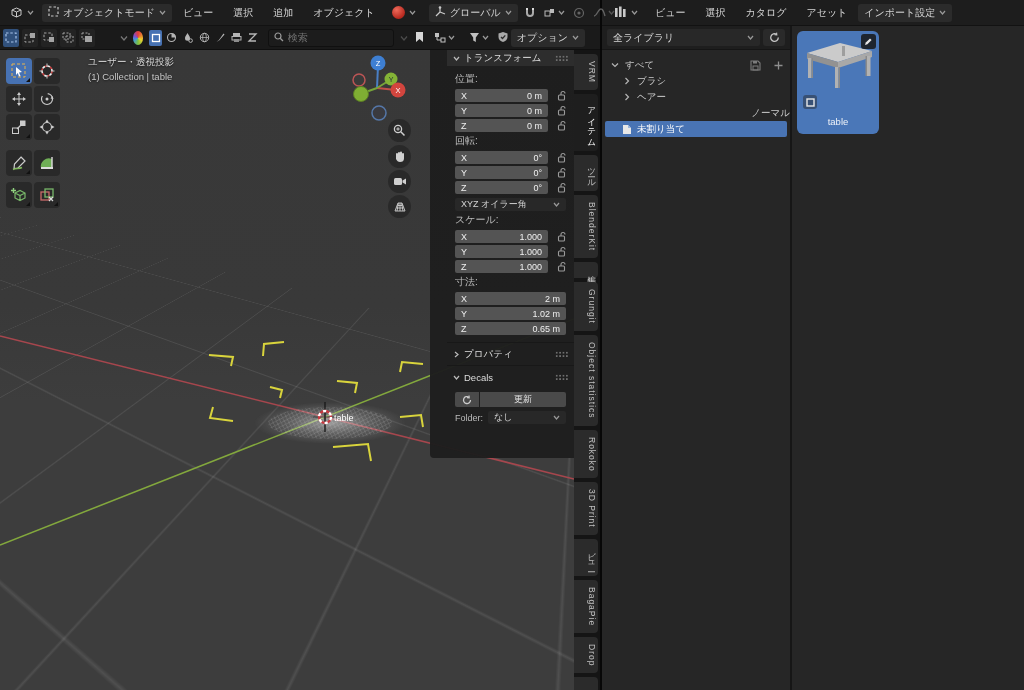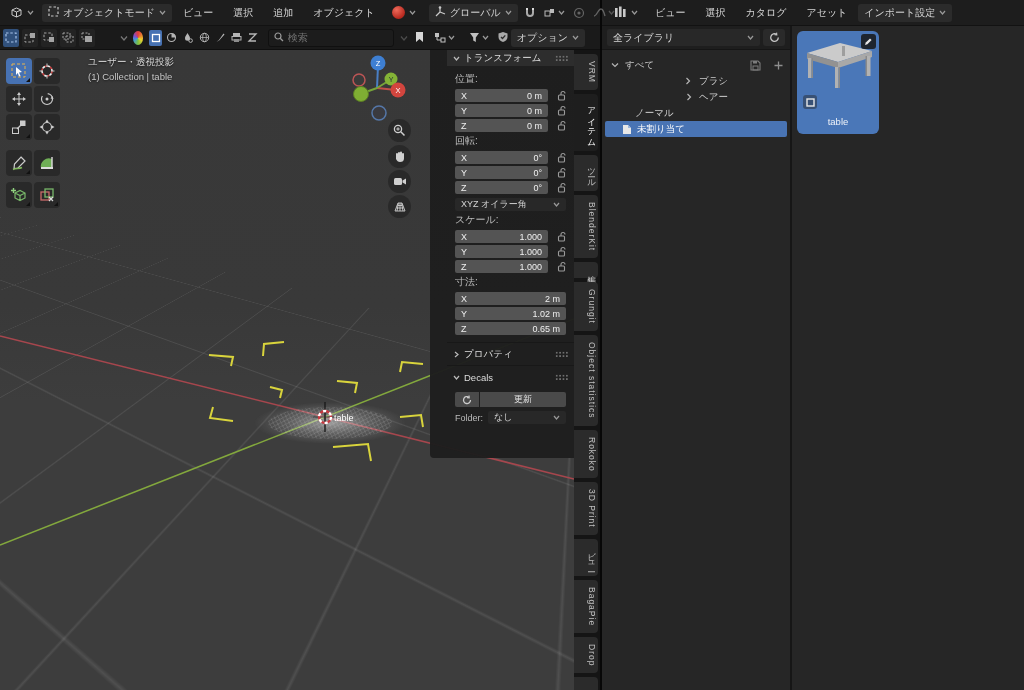--- a/index.html
+++ b/index.html
@@ -106,22 +106,22 @@
   #ab-body { flex:1; display:flex; }
   #ab-left { width:190px; border-right:2px solid #161616; display:flex; flex-direction:column; }
   #ab-source-row { height:24px; background:#1e1e1e; display:flex; align-items:center; padding:0 5px; gap:3px;
                    border-bottom:1px solid #151515; }
   #ab-source-row .dropdown { flex:1; height:17px; font-size:10px; }
   #ab-refresh { width:22px; height:17px; background:#2a2a2a; border-radius:3px;
                 display:flex; align-items:center; justify-content:center; }
   #ab-tree { padding-top:7px; font-size:9.5px; color:#cccccc; }
   .trow { display:flex; align-items:center; height:16px; gap:6px; padding-left:8px; }
   .trow .ticon { width:9px; display:flex; justify-content:center; }
-  .trow.child { padding-left:20px;justify-content:center; }
-  .trow.child2 { padding-left:33px; }
+  .trow.child { padding-left:20px; }
+  .trow.child2 { padding-left:33px;justify-content:flex-end; }
   .trow.selected { background:#4974b4; color:#fff; border-radius:2px; margin:0 3px; padding-left:17px; }
   .trow .spacer { flex:1; }
   .trow .rt-ic { margin-right:7px; display:flex; }
 
   #ab-grid { flex:1; position:relative; background:#262626; }
   #asset-card { position:absolute; left:5px; top:5px; width:82px; height:103px; background:#4a77b8;
                 border-radius:6px; }
   #asset-thumb { position:relative; width:100%; height:62px; display:flex; align-items:center; justify-content:center; }
   #asset-edit-badge { position:absolute; top:3px; right:3px; width:15px; height:15px; background:rgba(22,22,22,.85);
                       border-radius:3px; display:flex; align-items:center; justify-content:center; }

